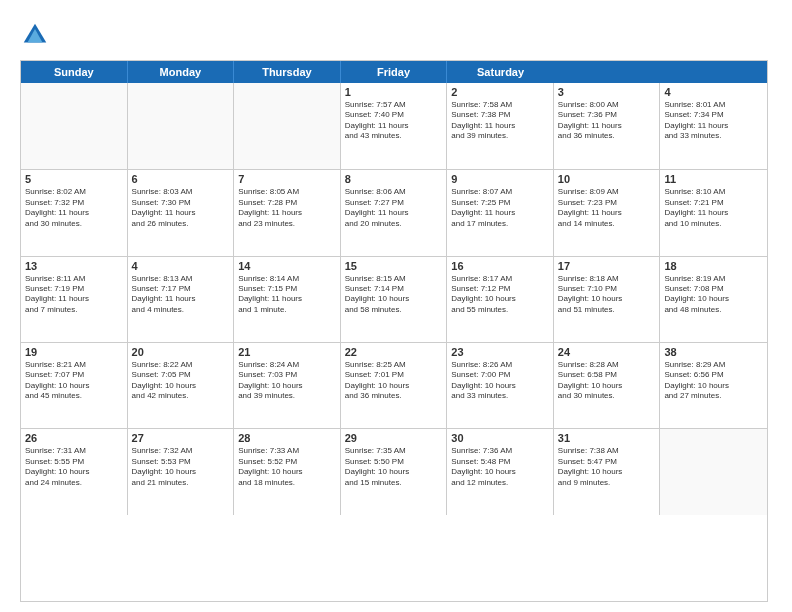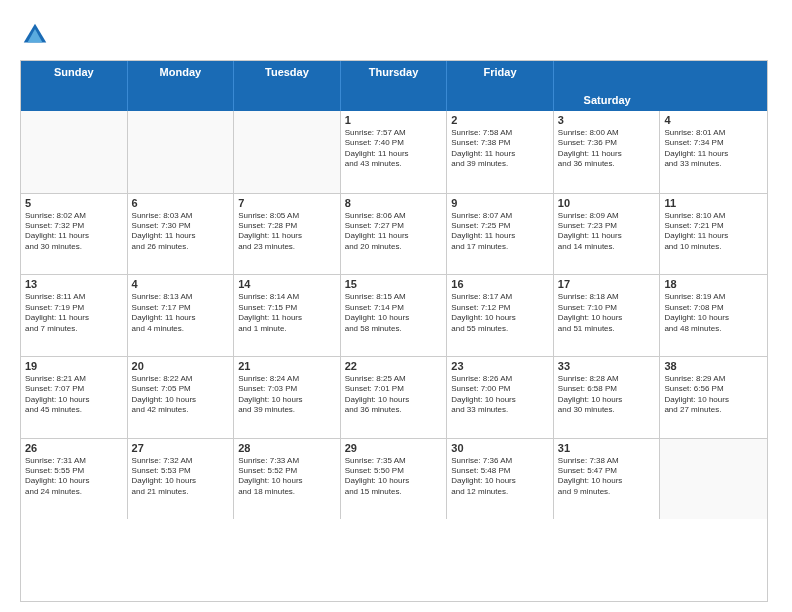--- a/index.html
+++ b/index.html
@@ -71,21 +71,21 @@
       background: #1a6bb5;
     }
     .cal-header-cell {
       color: #fff;
       font-size: 11px;
       font-weight: bold;
       padding: 5px 4px;
       text-align: center;
       border-right: 1px solid #3a8ad4;
     }
-    .cal-header-cell:last-child { border-right: none; margin-top: 28px; }
+    .cal-header-cell:last-child { border-right: none; }
     .cal-body {
       display: grid;
       grid-template-rows: repeat(6, 1fr);
       flex: 1;
     }
     .cal-row {
       display: grid;
       grid-template-columns: repeat(7, 1fr);
       border-top: 1px solid #ccc;
     }
@@ -132,21 +132,20 @@
     <div class="title-block">
       <div class="month-title"></div>
       <div class="location"></div>
     </div>
   </div>
 
   <div class="calendar">
     <div class="cal-header">
     <div class="cal-header-cell">Sunday</div>
         <div class="cal-header-cell">Monday</div>
-        <div class="cal-header-cell">Tuesday</div>
         <div class="cal-header-cell">Thursday</div>
         <div class="cal-header-cell">Friday</div>
         <div class="cal-header-cell">Saturday</div>
       </div>
     <div class="cal-body">
     <div class="cal-row">
           <div class="cal-cell empty"></div>
           <div class="cal-cell empty"></div>
           <div class="cal-cell empty"></div>
           <div class="cal-cell">
@@ -241,21 +240,21 @@
           </div>
           <div class="cal-cell">
             <span class="day-num">22</span>
             <div class="cell-info">Sunrise: 8:25 AM<br>Sunset: 7:01 PM<br>Daylight: 10 hours<br>and 36 minutes.</div>
           </div>
           <div class="cal-cell">
             <span class="day-num">23</span>
             <div class="cell-info">Sunrise: 8:26 AM<br>Sunset: 7:00 PM<br>Daylight: 10 hours<br>and 33 minutes.</div>
           </div>
           <div class="cal-cell">
-            <span class="day-num">33</span>
+            <span class="day-num">24</span>
             <div class="cell-info">Sunrise: 8:28 AM<br>Sunset: 6:58 PM<br>Daylight: 10 hours<br>and 30 minutes.</div>
           </div>
           <div class="cal-cell">
             <span class="day-num">38</span>
             <div class="cell-info">Sunrise: 8:29 AM<br>Sunset: 6:56 PM<br>Daylight: 10 hours<br>and 27 minutes.</div>
           </div>
         </div>
         <div class="cal-row">
           <div class="cal-cell">
             <span class="day-num">26</span>

